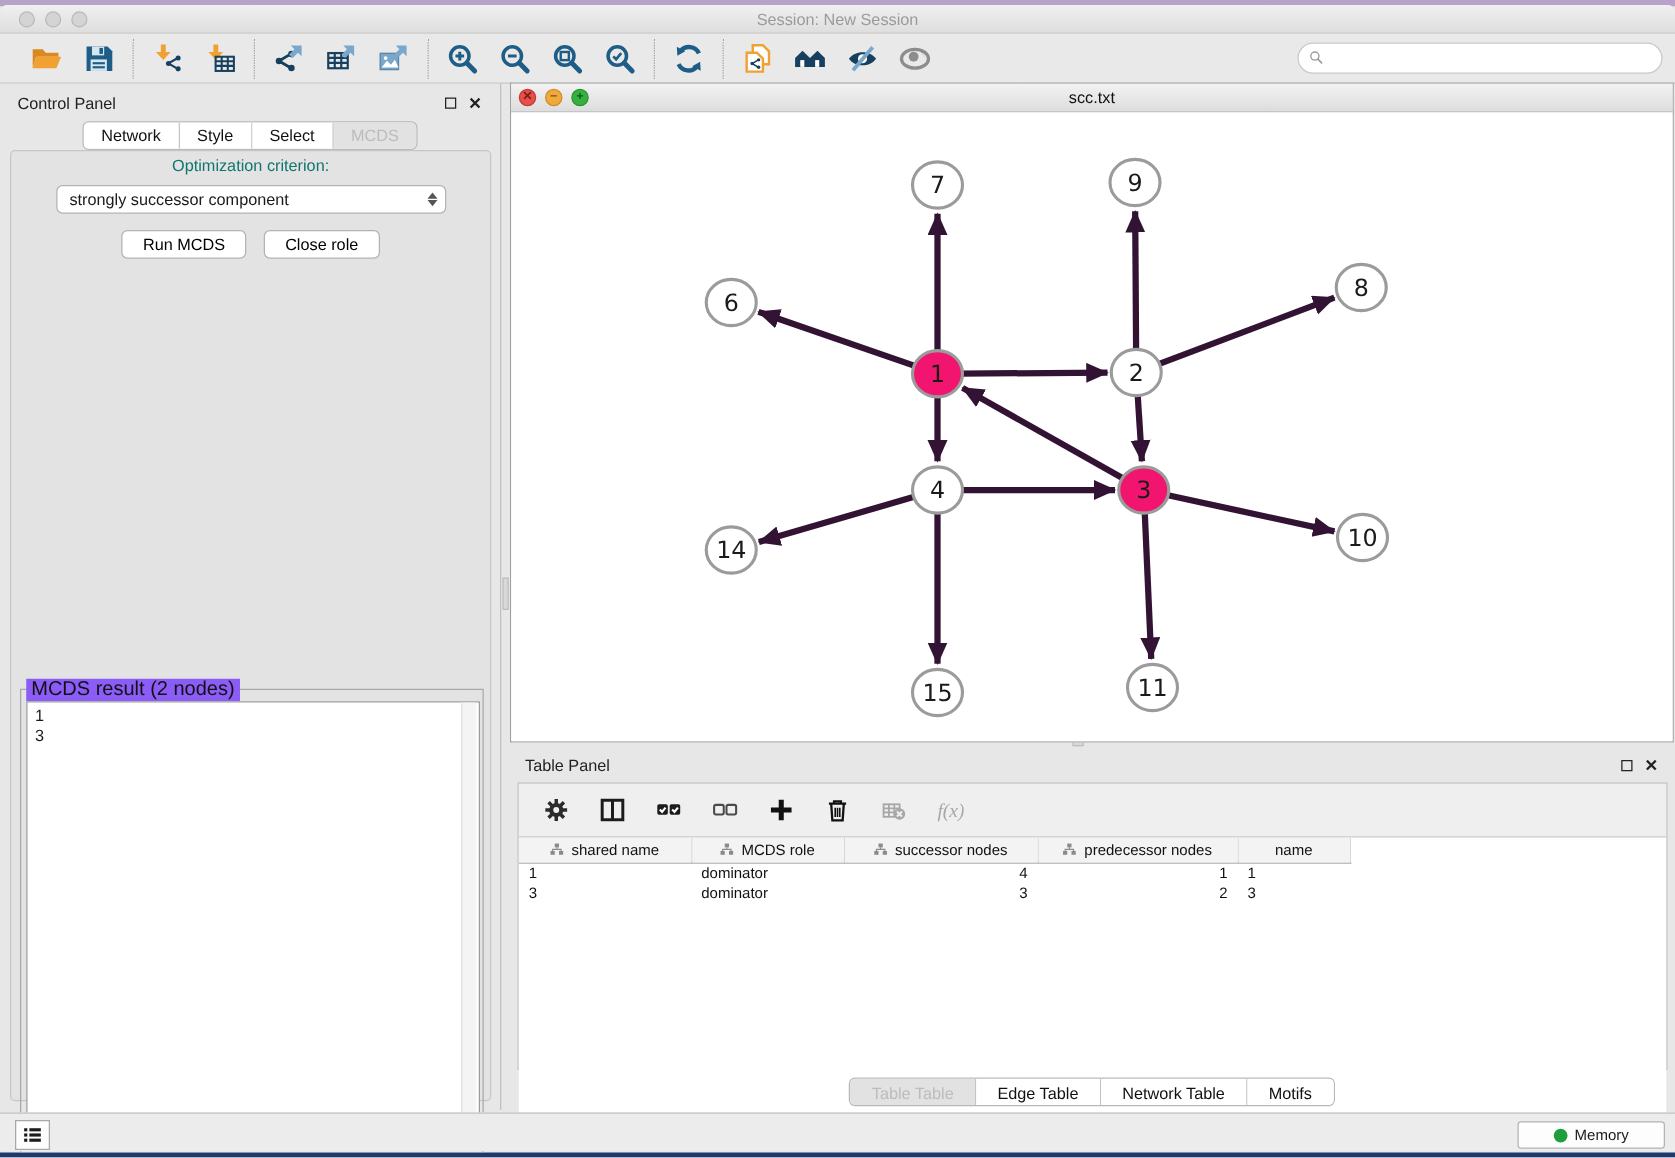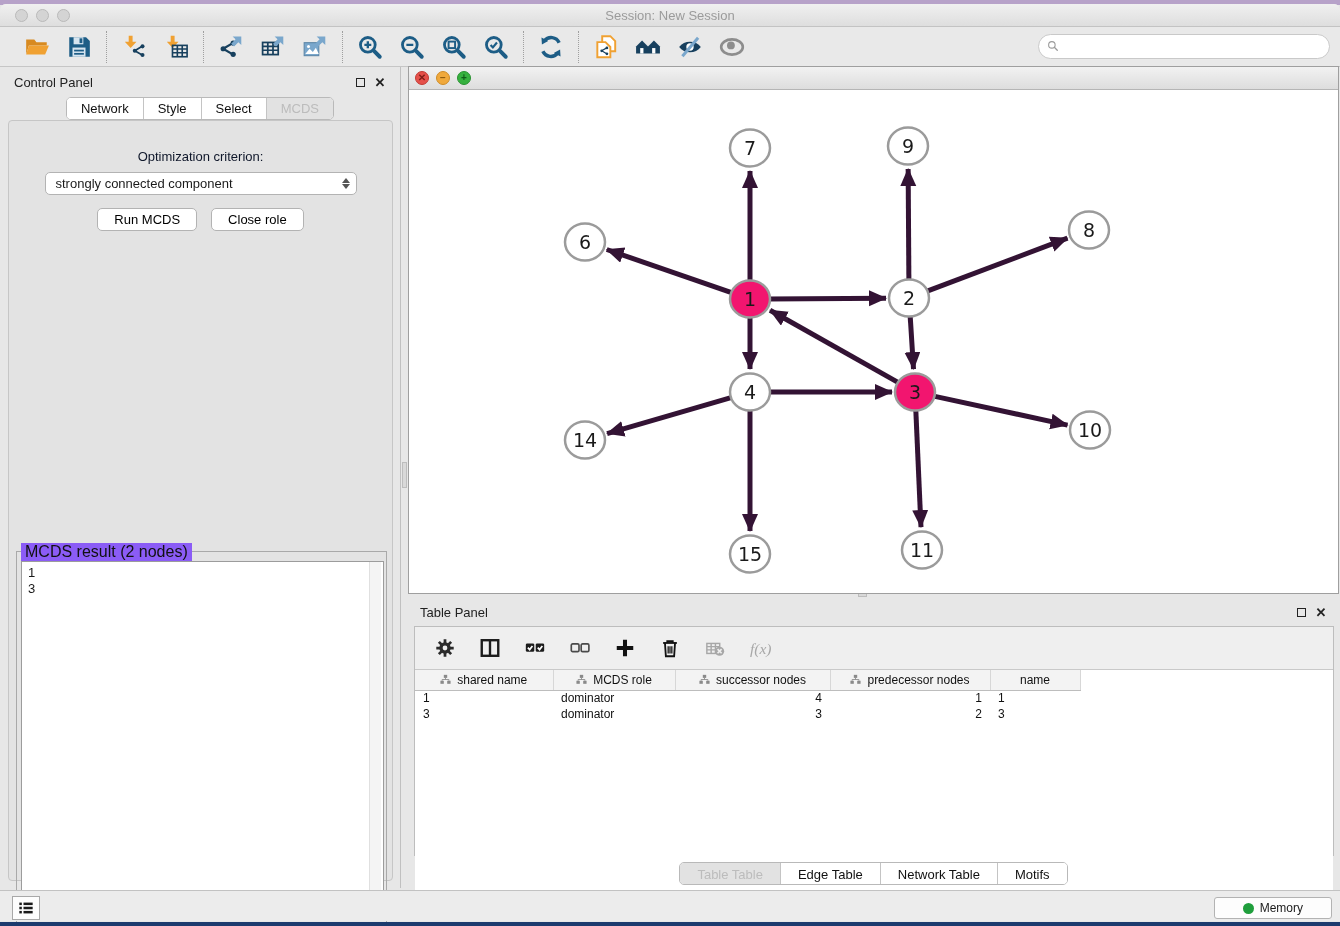--- a/index.html
+++ b/index.html
@@ -51,21 +51,21 @@
   .cp-header { position:absolute; left:0; top:0; width:100%; height:30px; display:flex; align-items:center; padding:0 14px; }
   .cp-header .spacer{flex:1;}
   .seg-tabs { display:flex; border:1px solid #b9b9b9; border-radius:5px; overflow:hidden; background:#fff; height:23px; }
   .seg-tab { padding:0 14px; display:flex; align-items:center; font-size:13px; background:#fff; color:#111;
     border-right:1px solid #c4c4c4; cursor:default; white-space:nowrap; }
   .seg-tab:last-child { border-right:none; }
   .seg-tab.selected { background:#e2e2e2; color:#bcbcbc; }
   .cp-tabs-row { position:absolute; top:30px; left:0; width:100%; display:flex; justify-content:center; }
   .cp-content { position:absolute; left:8px; top:53px; width:385px; height:761px;
     background:#e3e3e3; border:1px solid #c6c6c6; border-radius:4px; }
-  .opt-label { text-align:center; margin-top:28px; font-size:13px; color:#0f172a; }
+  .opt-label { text-align:center; margin-top:4px; font-size:13px; color:#0f766e; }
   .dropdown { margin:8px auto 0; width:312px; height:23px; background:#fff; border:1px solid #b3b3b3;
     border-radius:5px; display:flex; align-items:center; padding:0 6px 0 10px; font-size:13px; }
   .dropdown .dd-label { flex:1; }
   .dd-arrows { display:flex; flex-direction:column; align-items:center; gap:1px; }
   .dd-arrows i { width:0; height:0; border-left:4px solid transparent; border-right:4px solid transparent; display:block; }
   .dd-up { border-bottom:5px solid #555; }
   .dd-down { border-top:5px solid #555; }
   .cp-buttons { display:flex; justify-content:center; gap:14px; margin-top:13px; }
   .btn { height:23px; padding:0 16px; background:#fff; border:1px solid #b3b3b3; border-radius:5px;
     font-size:13px; display:flex; align-items:center; cursor:default; font-family:"Liberation Sans",sans-serif; }
@@ -322,21 +322,21 @@
       <div class="seg-tabs" id="cp-tabs">
           <div class="seg-tab">Network</div>
           <div class="seg-tab">Style</div>
           <div class="seg-tab">Select</div>
           <div class="seg-tab selected">MCDS</div>
         </div>
     </div>
     <div class="cp-content">
       <div class="opt-label">Optimization criterion:</div>
       <div class="dropdown">
-        <span class="dd-label">strongly connected component</span>
+        <span class="dd-label">strongly successor component</span>
         <span class="dd-arrows">
             <i class="dd-up"></i>
             <i class="dd-down"></i>
           </span>
       </div>
       <div class="cp-buttons">
         <button class="btn">Run MCDS</button>
         <button class="btn">Close role</button>
       </div>
       <div class="result-group">
@@ -346,20 +346,21 @@
         <div class="result-scroll"></div>
       </div>
     </div>
   </div>
 
   <div class="v-split-handle"></div>
   <div class="h-split-handle"></div>
 
   <div class="net-frame">
     <div class="net-titlebar">
+      <span class="net-title">scc.txt</span>
       <span class="net-light nl-close">✕</span>
       <span class="net-light nl-min">−</span>
       <span class="net-light nl-max">+</span>
     </div>
     <div class="net-canvas" id="net-canvas"><svg width="929" height="503">
           <defs>
             <marker id="arrow" markerUnits="userSpaceOnUse" markerWidth="20" markerHeight="18" refX="17" refY="8" orient="auto">
               <path d="M0,0 L18,8 L0,16 z" fill="#331334"></path>
             </marker>
           </defs>

